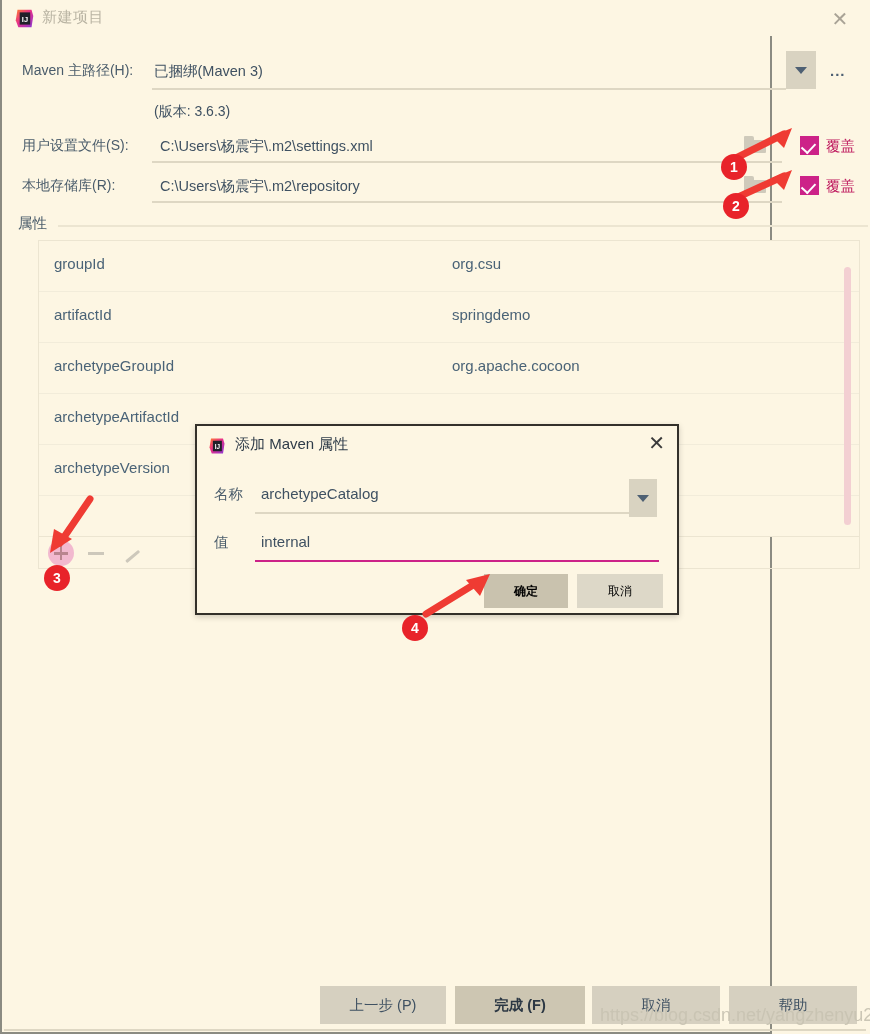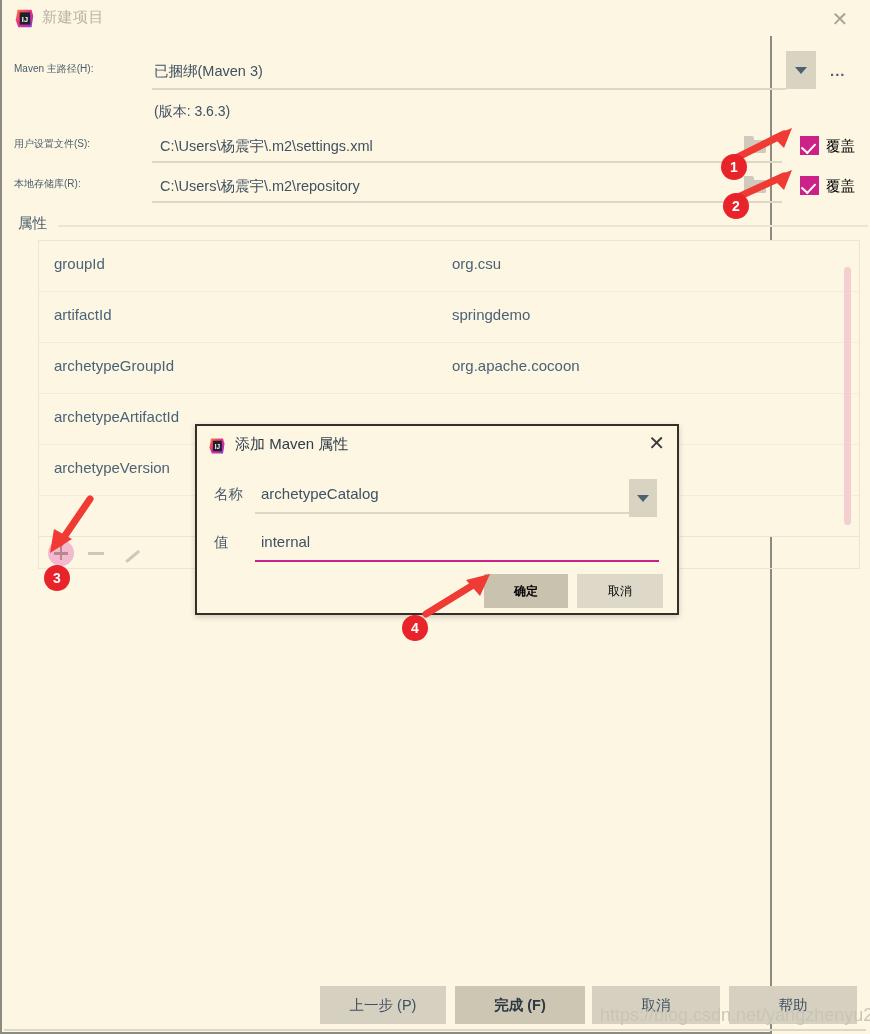--- a/index.html
+++ b/index.html
@@ -32,22 +32,22 @@
     position: absolute; left: 40px; top: 8px;
     font-size: 15px; color: #b9b4a3; letter-spacing: .5px;
   }
   .win-close {
     position: absolute; right: 16px; top: 7px;
     width: 24px; height: 24px;
     color: #a9a396; font-size: 20px; line-height: 24px; text-align: center;
     cursor: pointer;
   }
   .flabel {
-    position: absolute; left: 12px;
-    font-size: 10px; color: #4a5c6b; white-space: nowrap;
+    position: absolute; left: 20px;
+    font-size: 14px; color: #4a5c6b; white-space: nowrap;
   }
   .fvalue {
     position: absolute;
     font-size: 14.5px; color: #3f5162; white-space: nowrap;
   }
   .fline {
     position: absolute; height: 2px; background: #ded7c3;
   }
 
   .dropbtn {
@@ -84,21 +84,21 @@
     position: absolute; width: 19px; height: 19px;
     background: #cc2288; cursor: pointer;
   }
   .cbox::after {
     content: ""; position: absolute; left: 4px; top: 4px;
     width: 7px; height: 11px;
     border: solid #fff; border-width: 0 2.5px 2.5px 0;
     transform: rotate(43deg);
   }
   .cblabel {
-    position: absolute; font-size: 14.5px; color: #000000; white-space: nowrap;
+    position: absolute; font-size: 14.5px; color: #be185d; white-space: nowrap;
   }
 
   
   .sec-title {
     position: absolute; left: 16px; top: 214px;
     font-size: 14.5px; color: #4a5c6b;
   }
   .sec-rule {
     position: absolute; left: 56px; top: 225px; width: 810px; height: 2px;
     background: #ece5d1;

